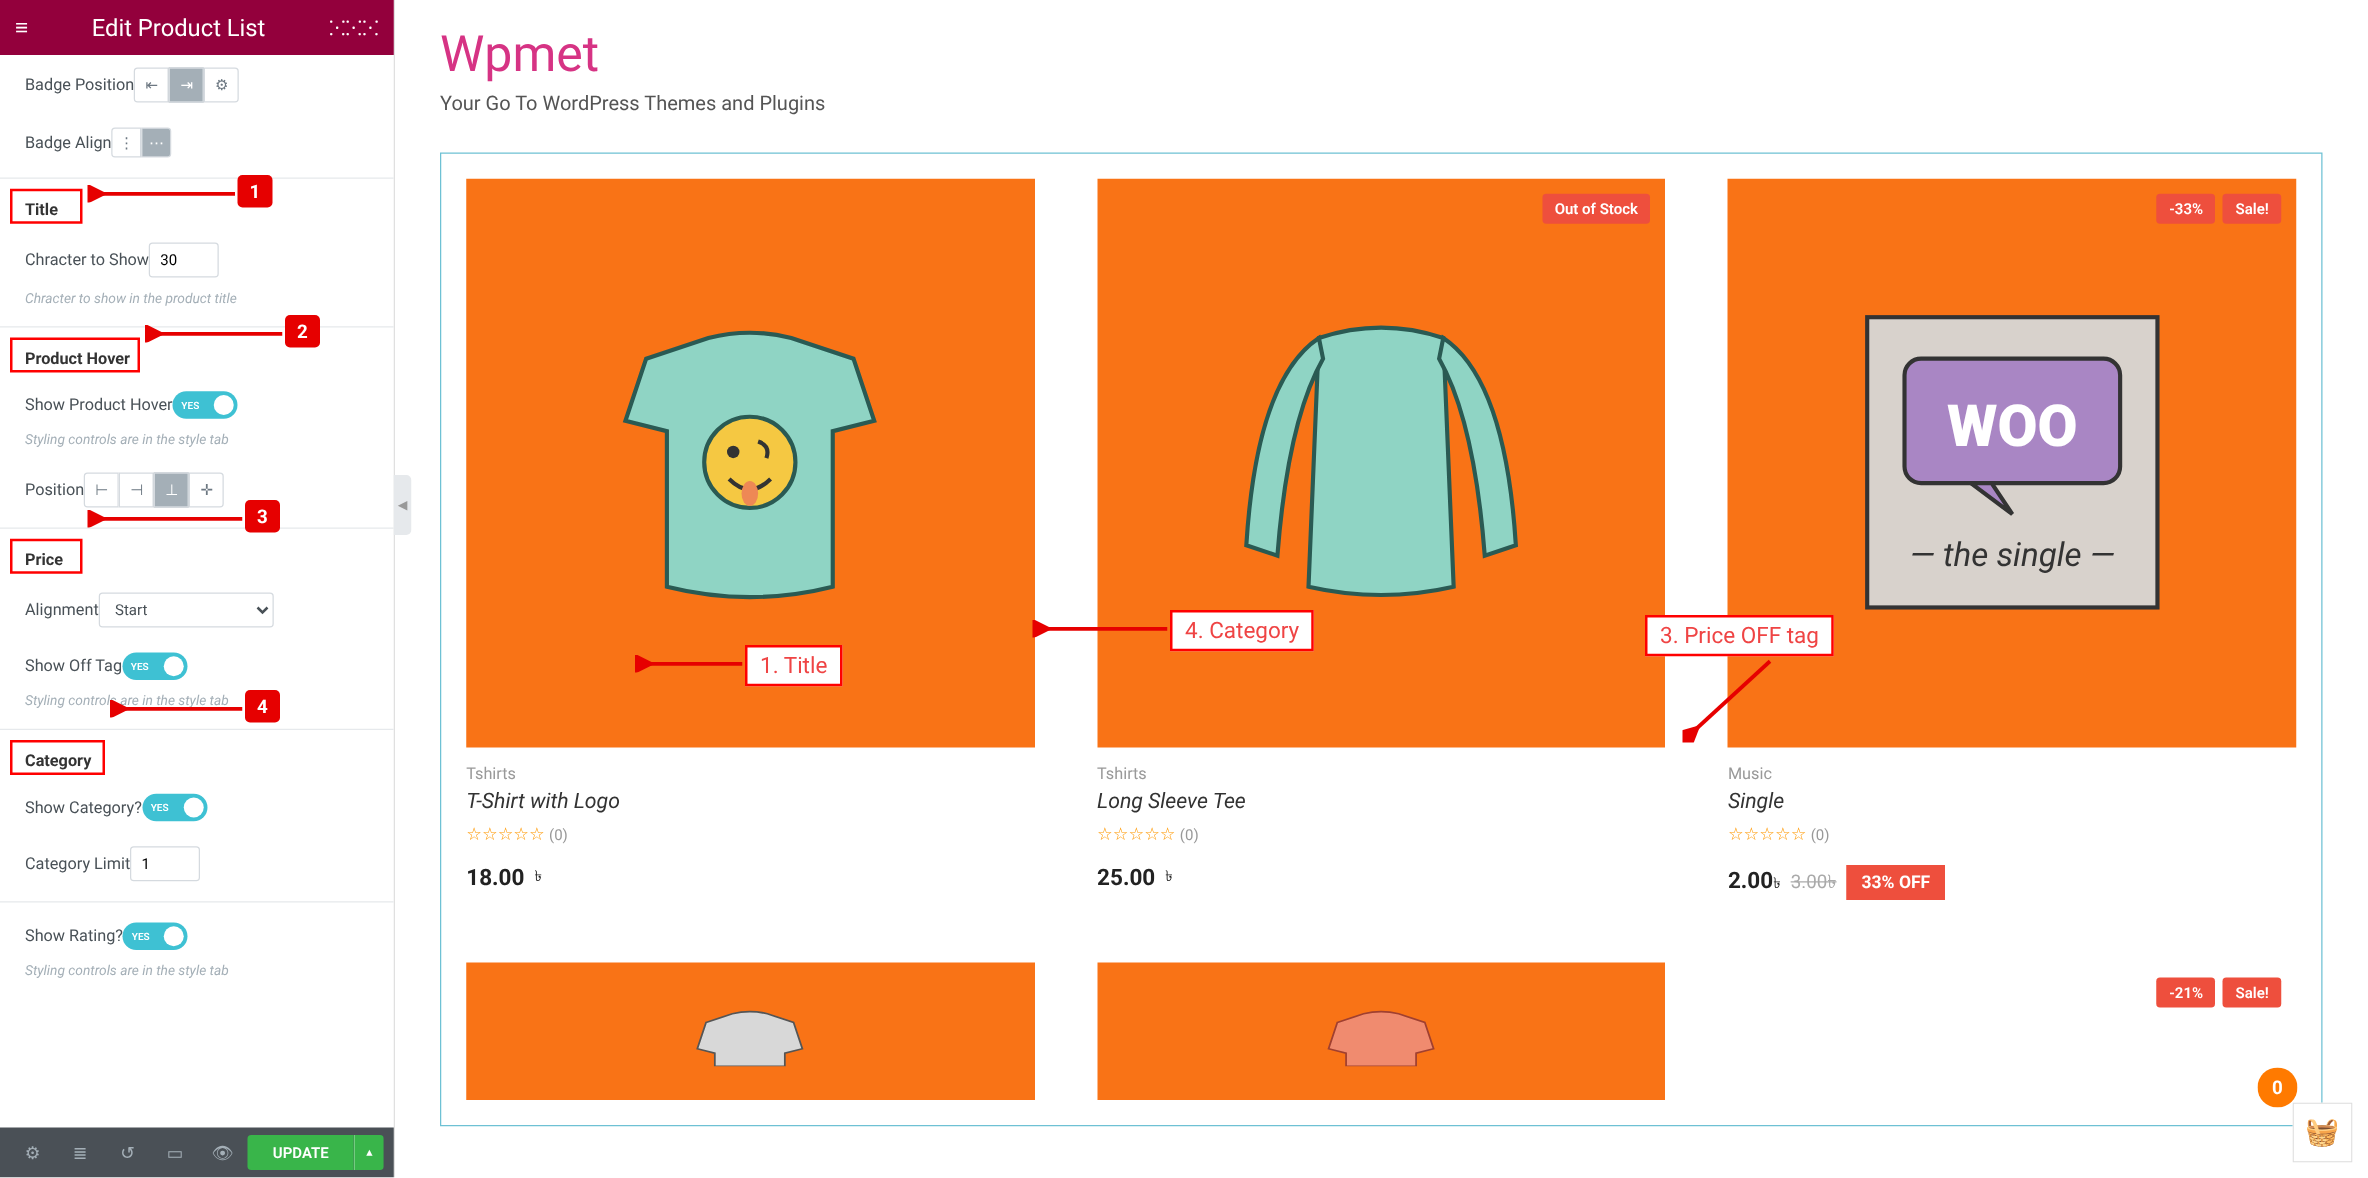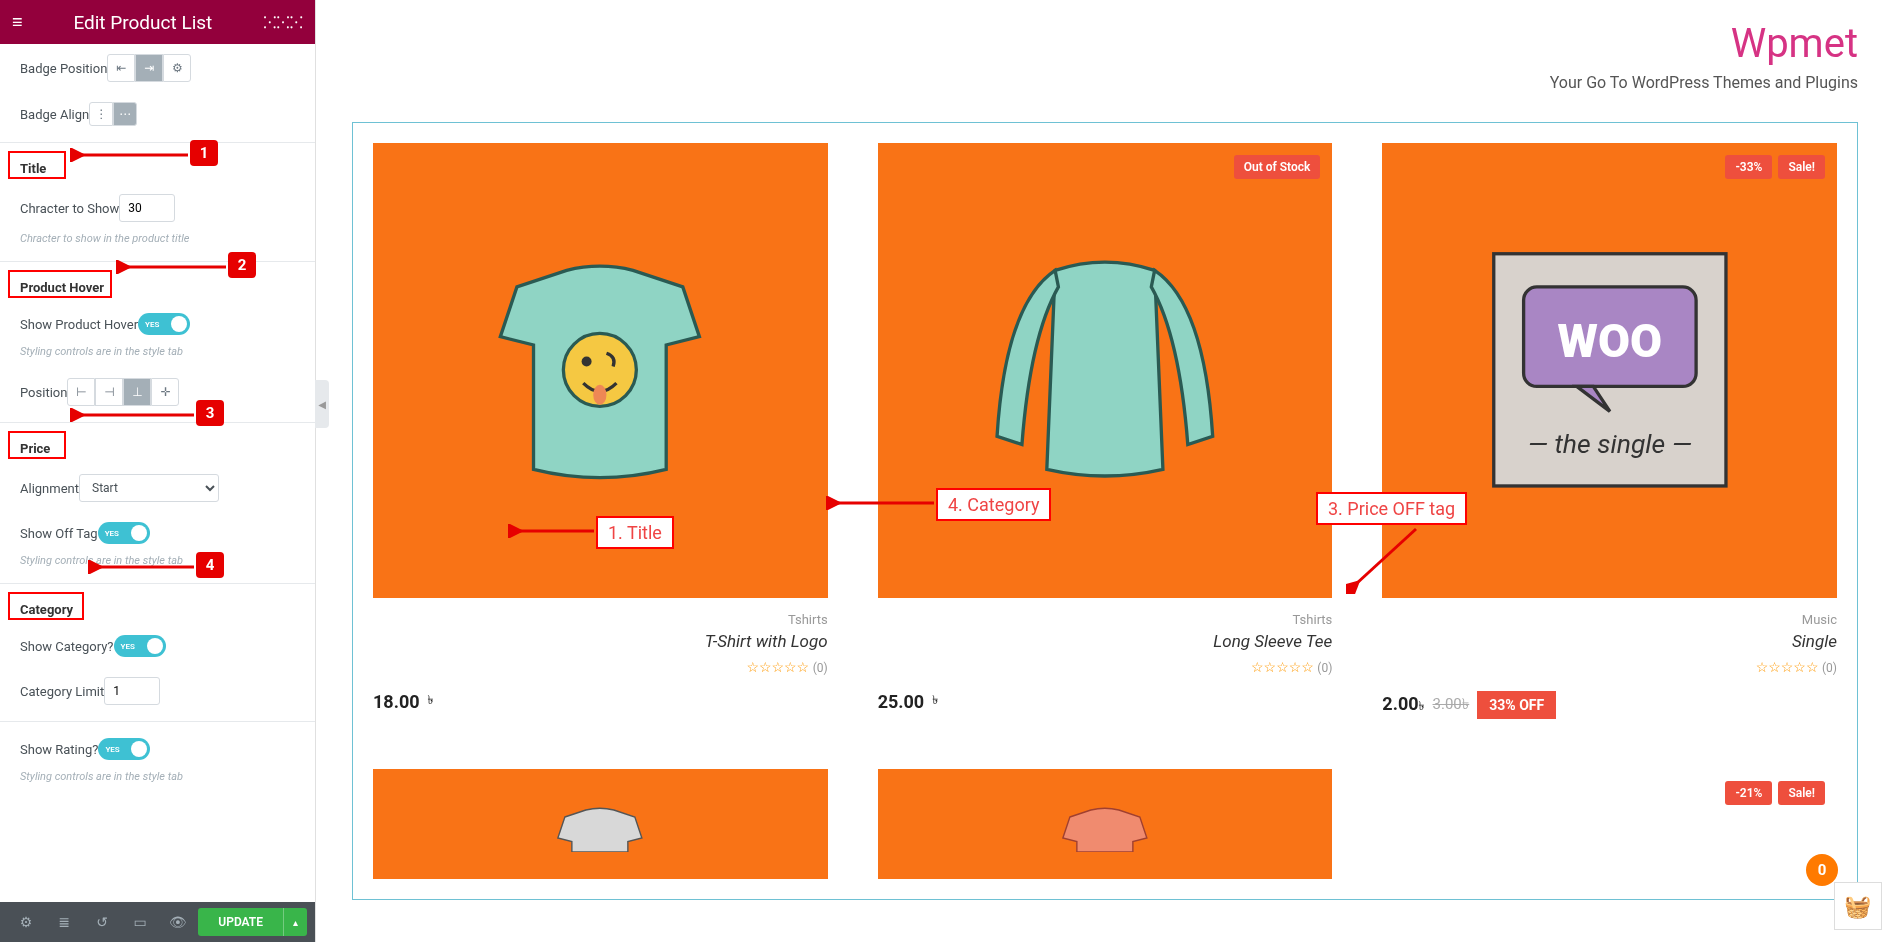--- a/index.html
+++ b/index.html
@@ -35,21 +35,21 @@
 
 .sidebar-footer { height: 40px; background: #4a5056; display: flex; align-items: center; padding: 0 8px; gap: 2px; }
 .sidebar-footer .fbtn { width: 36px; height: 32px; color: #a4afb7; display: flex; align-items: center; justify-content: center; cursor: pointer; font-size: 14px; }
 .sidebar-footer .update-wrap { margin-left: auto; display: flex; }
 .sidebar-footer .update-btn { background: #39b54a; color: #fff; border: none; padding: 0 20px; height: 28px; font-size: 12px; font-weight: 600; border-radius: 3px 0 0 3px; cursor: pointer; }
 .sidebar-footer .update-caret { background: #39b54a; border: none; border-left: 1px solid rgba(255,255,255,0.3); width: 24px; height: 28px; border-radius: 0 3px 3px 0; color: #fff; cursor: pointer; font-size: 10px; }
 
 .collapse-handle { position: absolute; right: -14px; top: 380px; width: 14px; height: 48px; background: #e6e9ec; border-radius: 0 4px 4px 0; display: flex; align-items: center; justify-content: center; font-size: 10px; color: #999; cursor: pointer; }
 
 
-.main { flex: 1; padding: 20px 36px; overflow-y: auto; position: relative; text-align: right; }
+.main { flex: 1; padding: 20px 36px; overflow-y: auto; position: relative; }
 .page-title { font-size: 40px; color: #d63384; font-weight: 400; margin-bottom: 6px; }
 .page-subtitle { font-size: 16px; color: #555; margin-bottom: 30px; }
 .products-frame { border: 1px solid #6ec1d4; padding: 20px; }
 .products-grid { display: grid; grid-template-columns: repeat(3, 1fr); gap: 50px; }
 
 .product-card { display: flex; flex-direction: column; }
 .product-image-wrap { background: #f97316; aspect-ratio: 1/1; position: relative; display: flex; align-items: center; justify-content: center; padding: 20px; }
 .product-badges { position: absolute; top: 12px; right: 12px; display: flex; gap: 6px; }
 .badge { background: #ee4f3d; color: #fff; font-size: 12px; font-weight: 600; padding: 5px 10px; border-radius: 3px; }
 .product-svg { width: 80%; height: 80%; }

